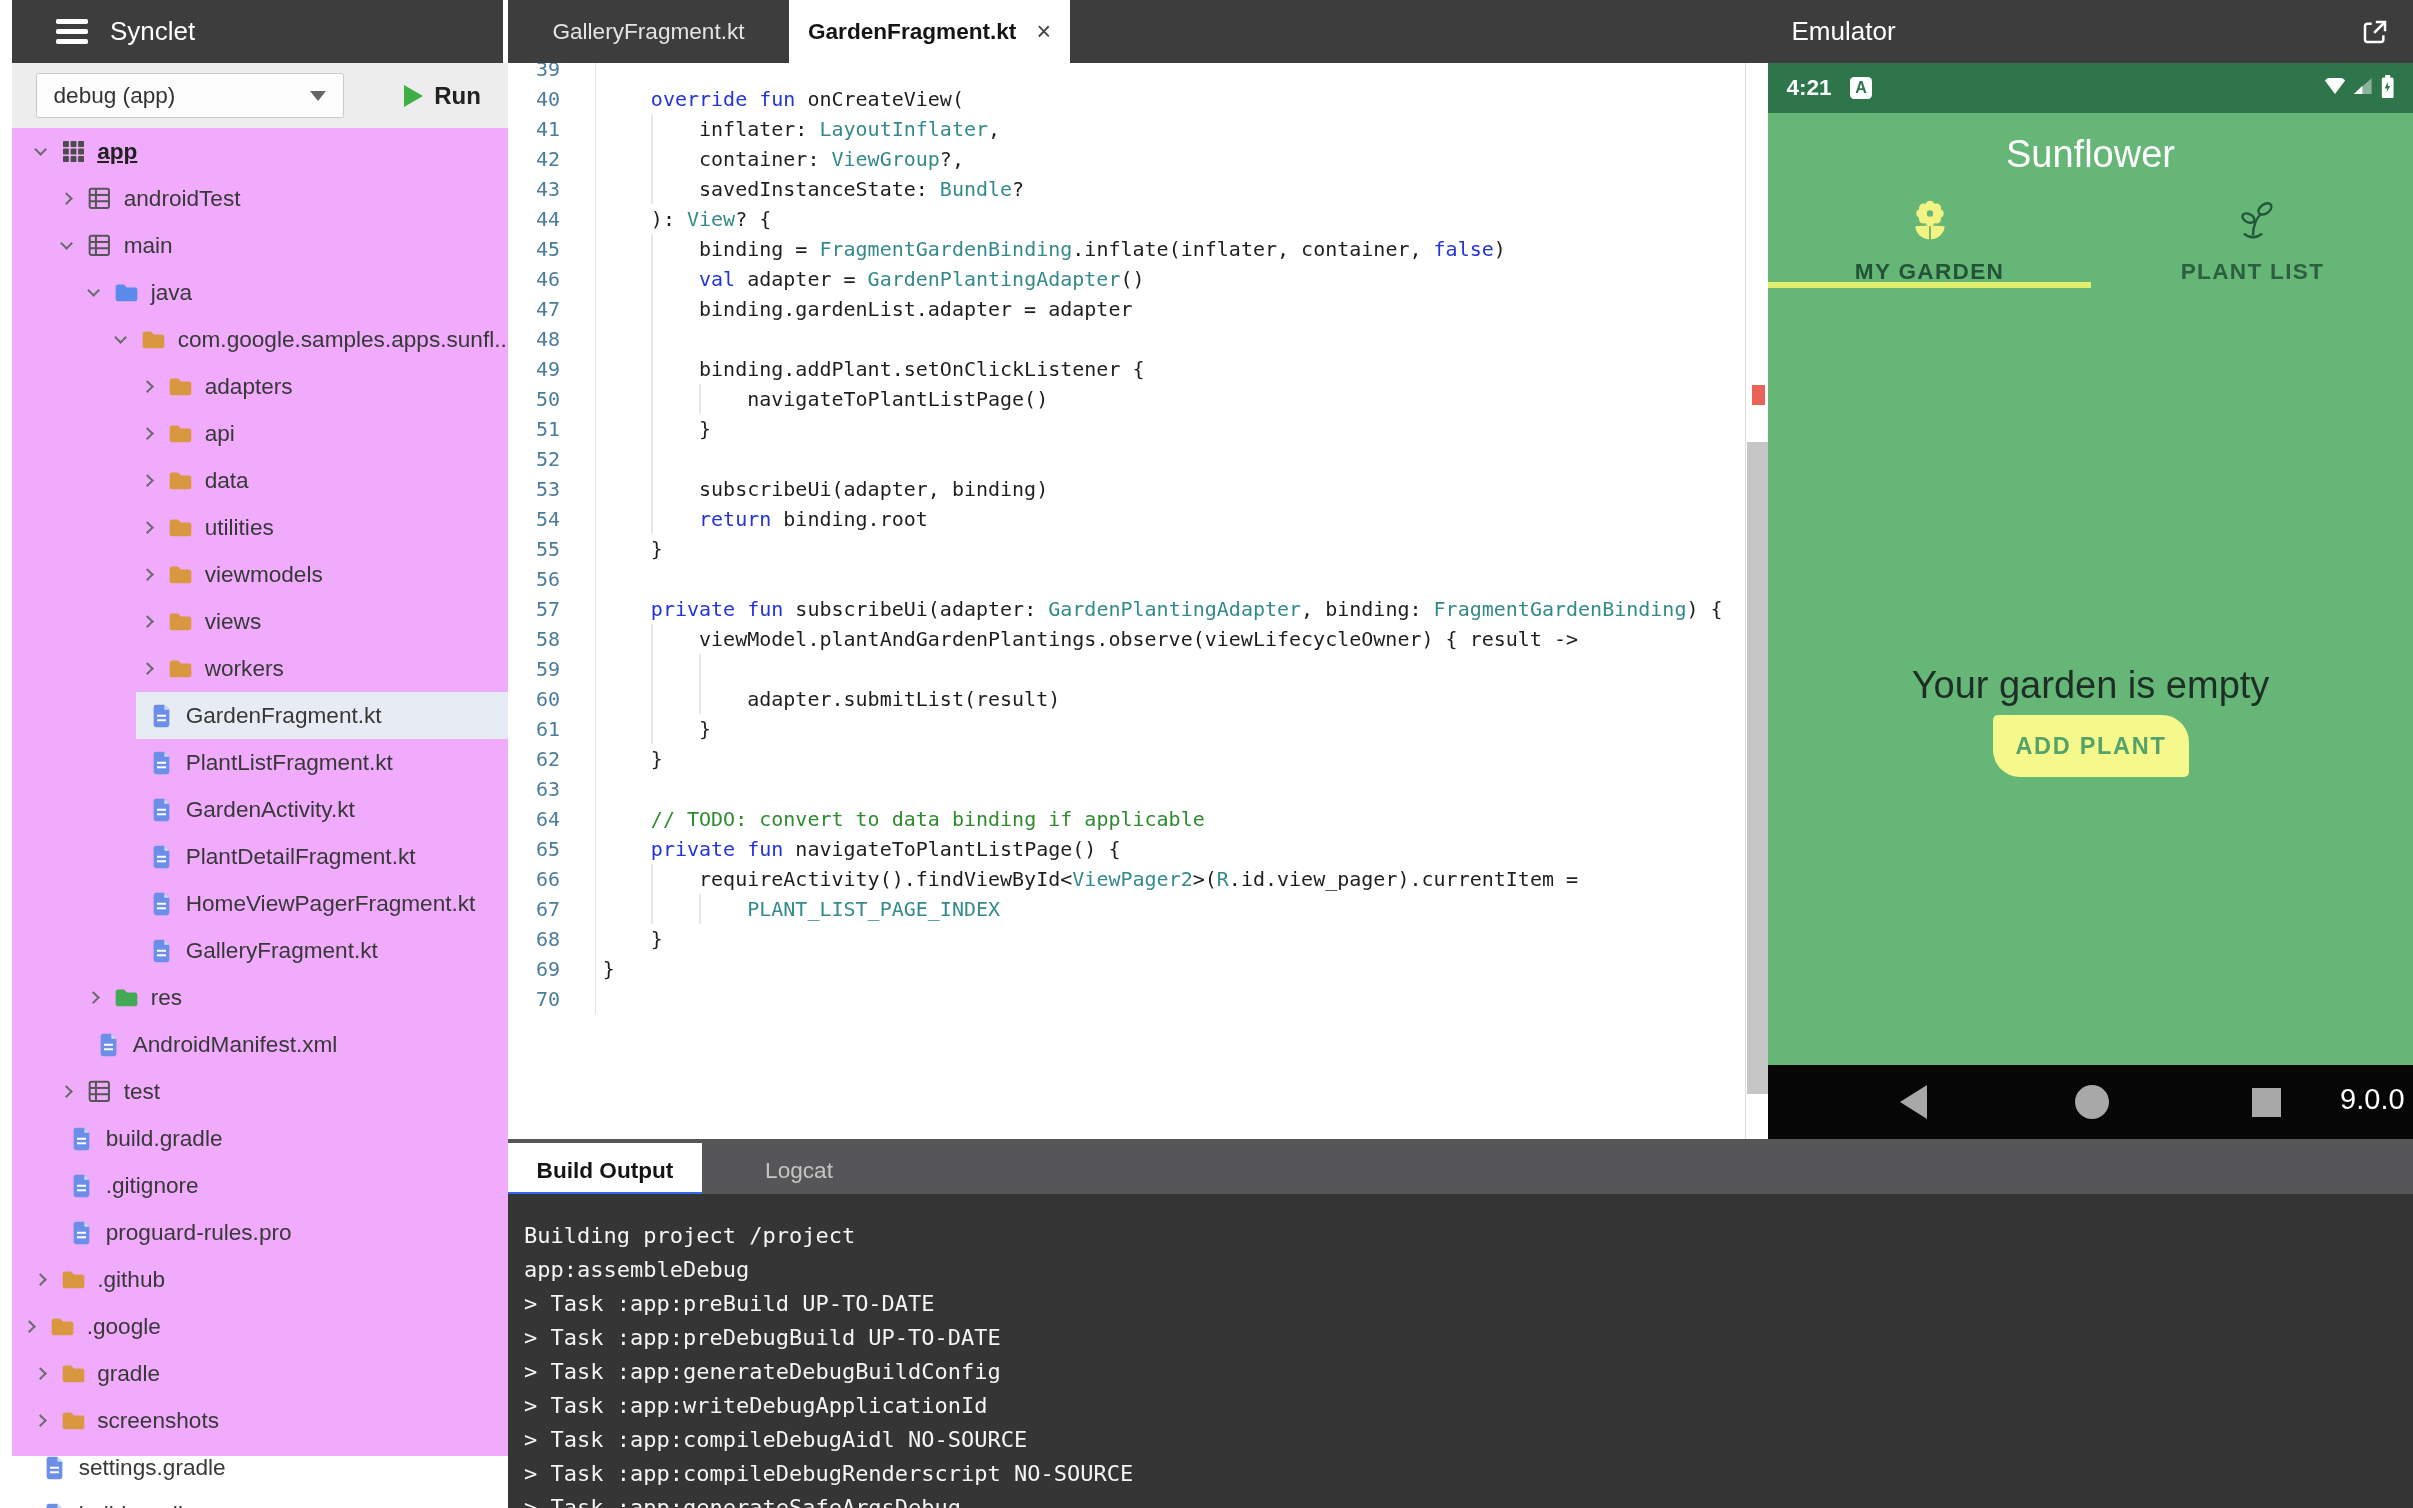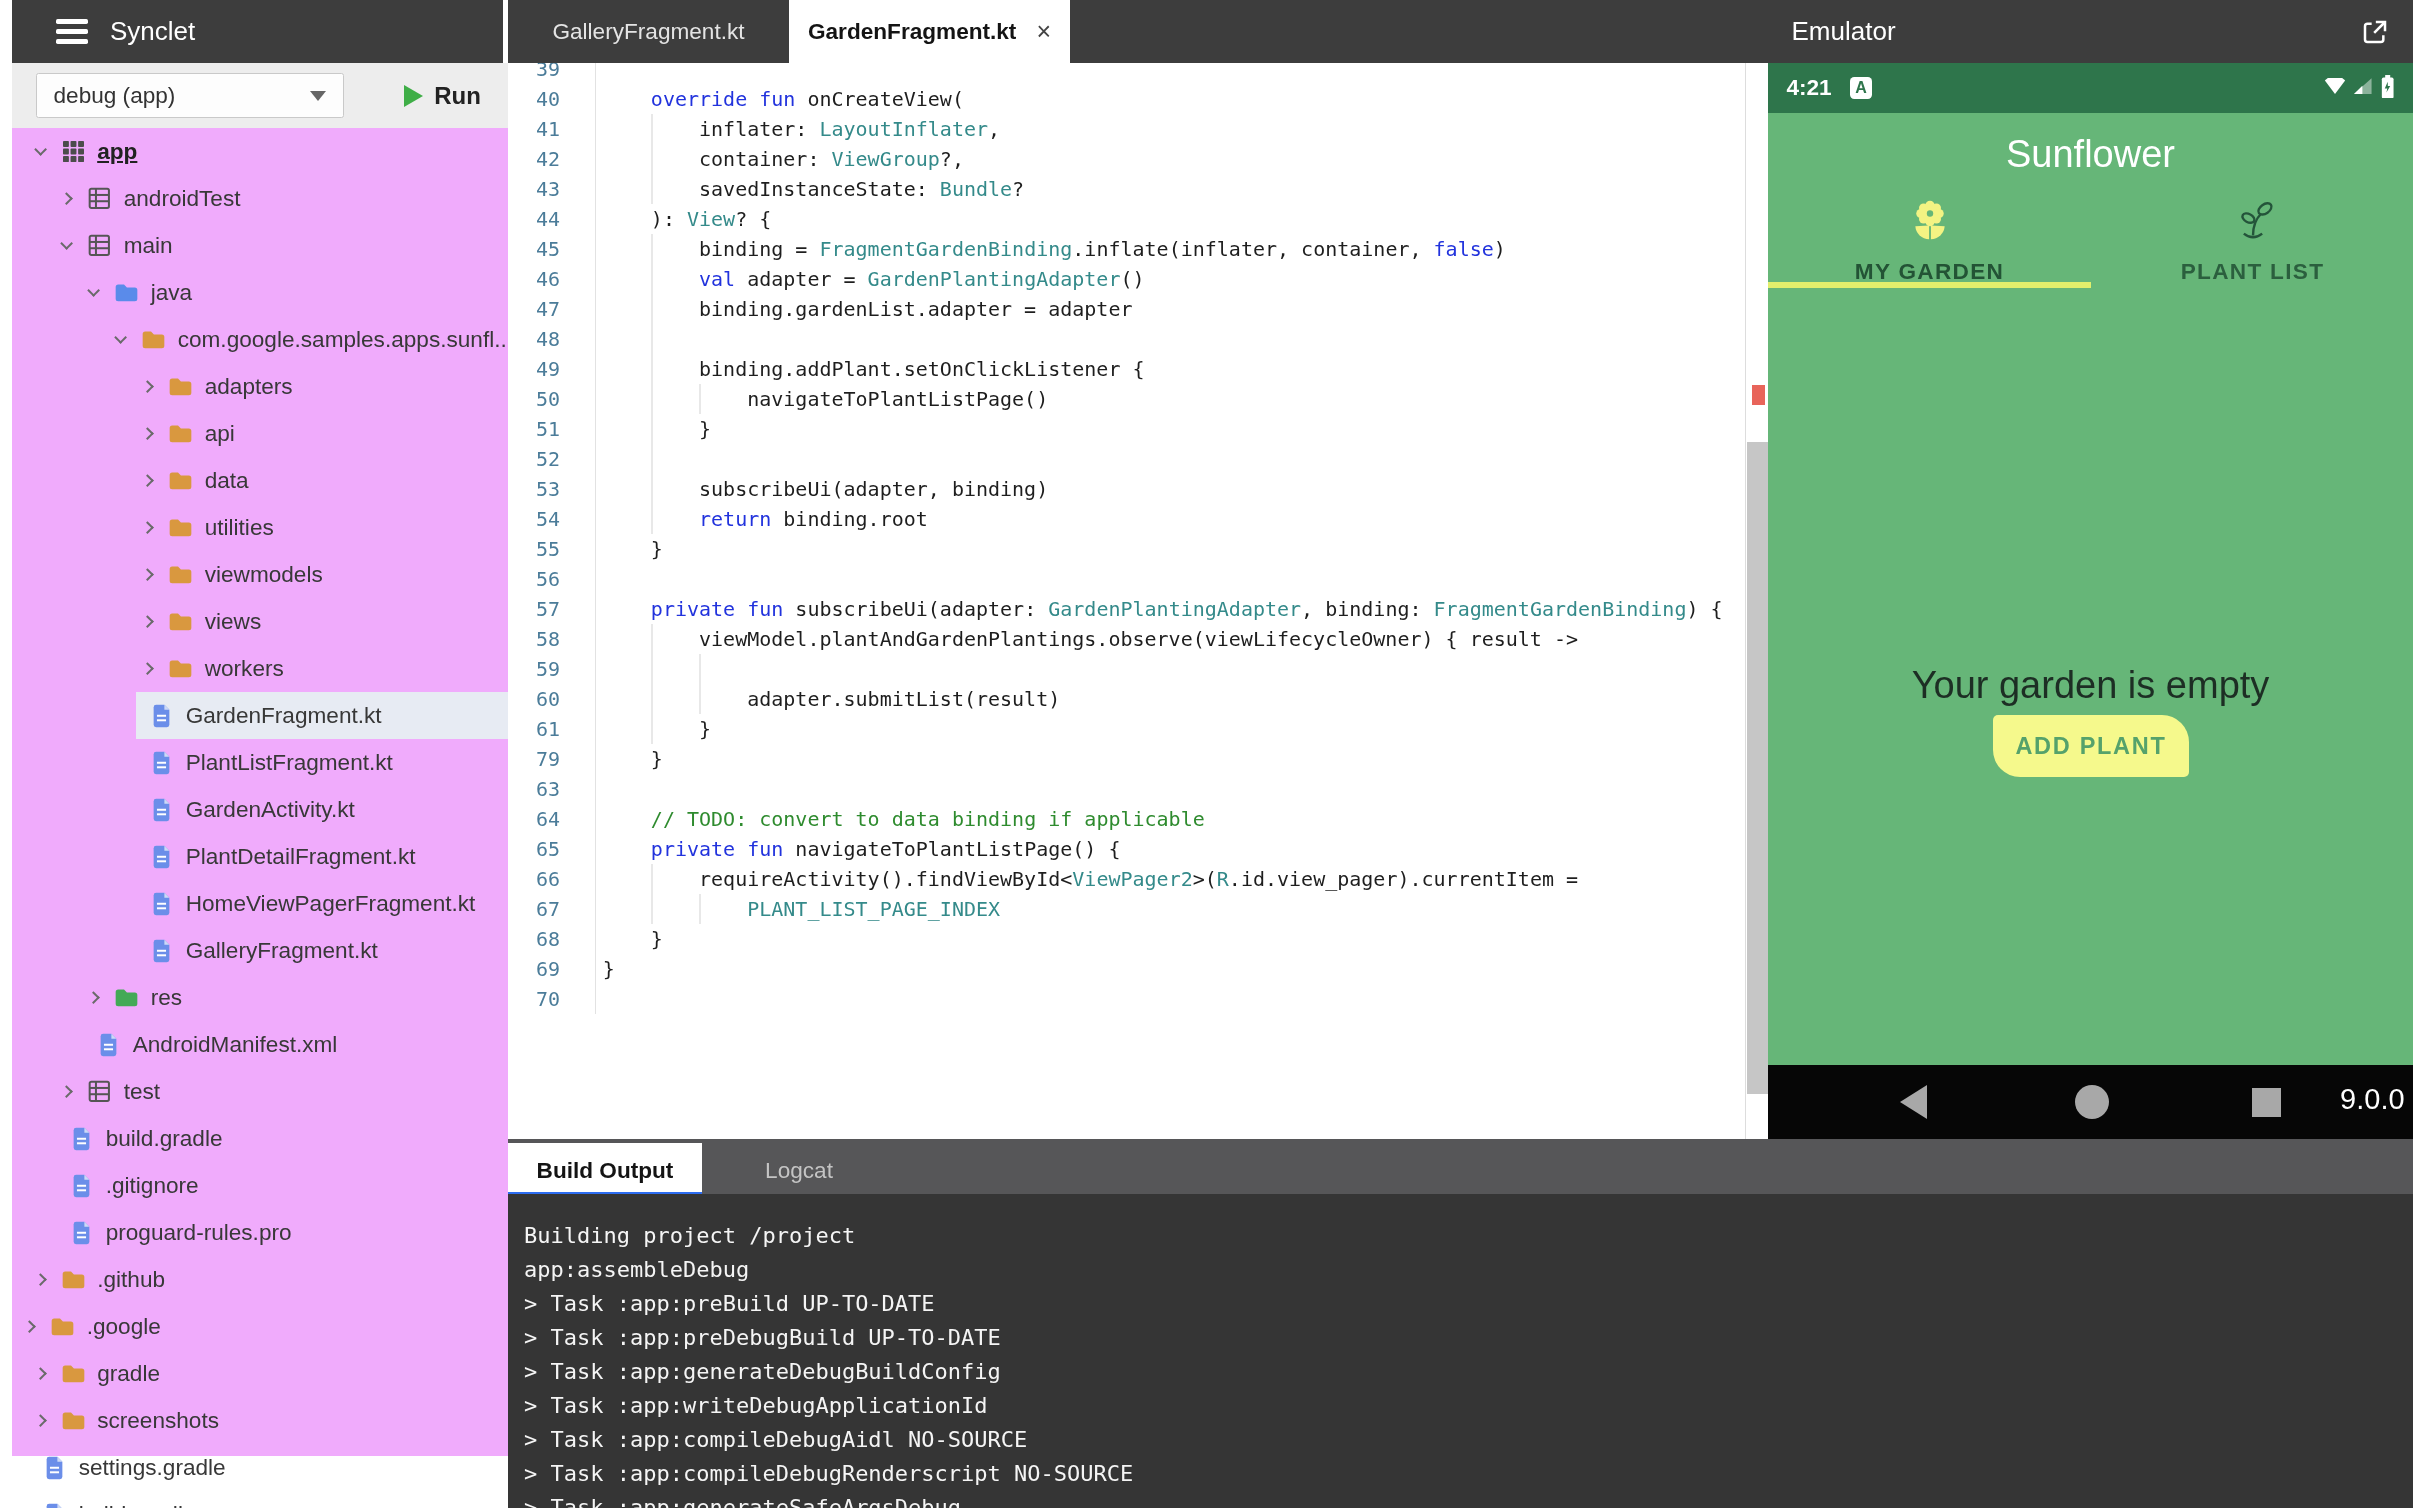--- a/index.html
+++ b/index.html
@@ -584,21 +584,21 @@
         </div>
         <div class="cline">
           <span class="cnum">60</span>
           <span class="ccode"><span class="guide" style="left: 55px;"></span><span class="guide" style="left: 103px;"></span><span class="seg-p">            adapter.submitList(result)</span></span>
         </div>
         <div class="cline">
           <span class="cnum">61</span>
           <span class="ccode"><span class="guide" style="left: 55px;"></span><span class="seg-p">        }</span></span>
         </div>
         <div class="cline">
-          <span class="cnum">79</span>
+          <span class="cnum">62</span>
           <span class="ccode"><span class="seg-p">    }</span></span>
         </div>
         <div class="cline">
           <span class="cnum">63</span>
           <span class="ccode"></span>
         </div>
         <div class="cline">
           <span class="cnum">64</span>
           <span class="ccode"><span class="seg-p">    </span><span class="seg-c">// TODO: convert to data binding if applicable</span></span>
         </div>

